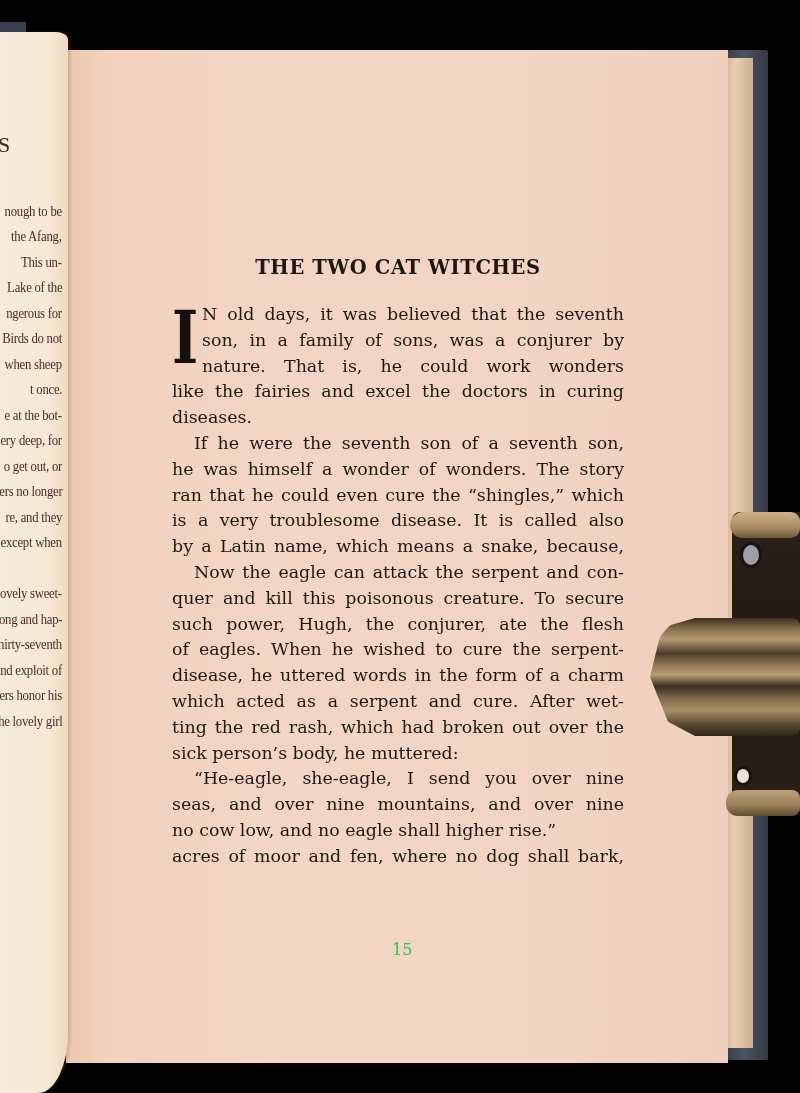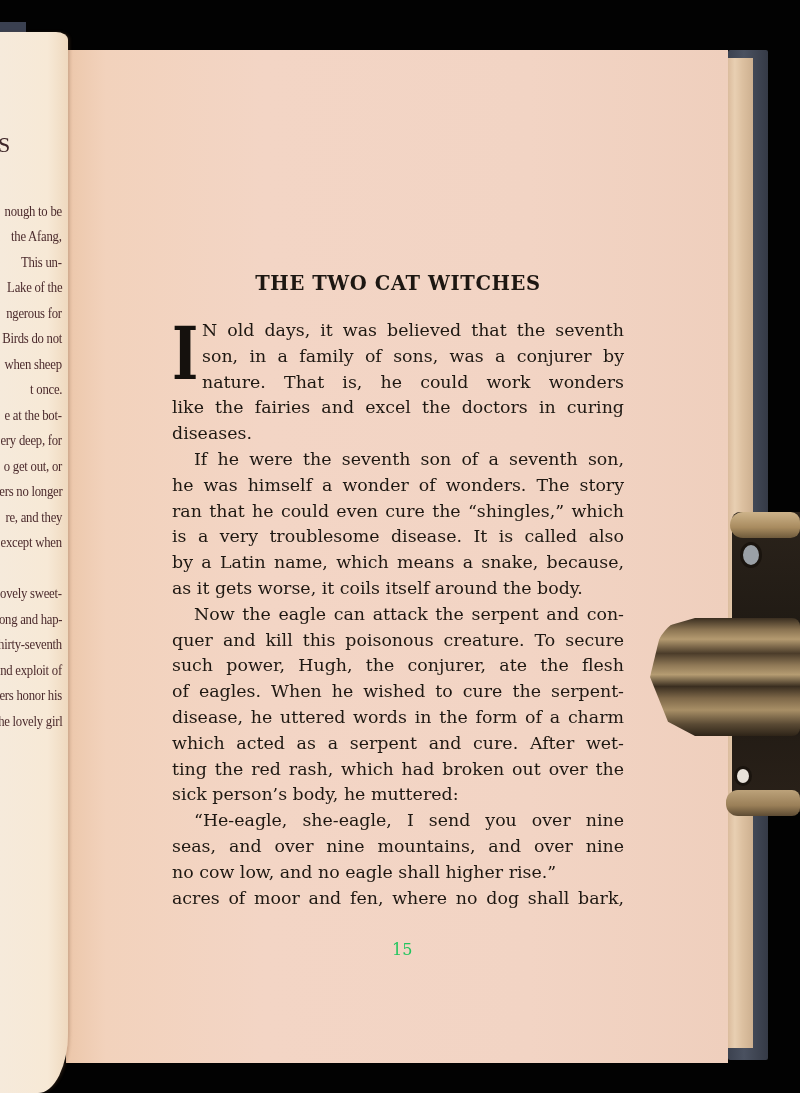--- a/index.html
+++ b/index.html
@@ -157,21 +157,21 @@
       letter-spacing: 1px;
       margin-left: 40px;
       height: 30px;
     }
     .chapter-title {
       text-align: center;
       font-family: "DejaVu Serif", serif;
       font-weight: bold;
       font-size: 19.5px;
       letter-spacing: 0.6px;
-      margin-top: 20px;
+      margin-top: 4px;
       margin-left: 0px;
       height: 46px;
     }
     .body-text {
       font-family: "DejaVu Serif", serif;
       font-size: 17.4px;
       line-height: 25.8px;
       text-align: justify;
       color: #1e1812;
     }
@@ -269,21 +269,20 @@
     <span class="line dropcap-line">N old days, it was believed that the seventh</span>
         <span class="line dropcap-line">son, in a family of sons, was a conjurer by</span>
         <span class="line dropcap-line">nature.  That is, he could work wonders</span>
         <span class="line">like the fairies and excel the doctors in curing</span>
         <span class="line last">diseases.</span>
         <span class="line indent">If he were the seventh son of a seventh son,</span>
         <span class="line">he was himself a wonder of wonders.  The story</span>
         <span class="line">ran that he could even cure the “shingles,” which</span>
         <span class="line">is a very troublesome disease.  It is called also</span>
         <span class="line">by a Latin name, which means a snake, because,</span>
-        <span class="line last">as it gets worse, it coils itself around the body.</span>
         <span class="line indent">Now the eagle can attack the serpent and con-</span>
         <span class="line">quer and kill this poisonous creature.  To secure</span>
         <span class="line">such power, Hugh, the conjurer, ate the flesh</span>
         <span class="line">of eagles.  When he wished to cure the serpent-</span>
         <span class="line">disease, he uttered words in the form of a charm</span>
         <span class="line">which acted as a serpent and cure.  After wet-</span>
         <span class="line">ting the red rash, which had broken out over the</span>
         <span class="line last">sick person’s body, he muttered:</span>
         <span class="line indent">“He-eagle, she-eagle, I send you over nine</span>
         <span class="line">seas, and over nine mountains, and over nine</span>

